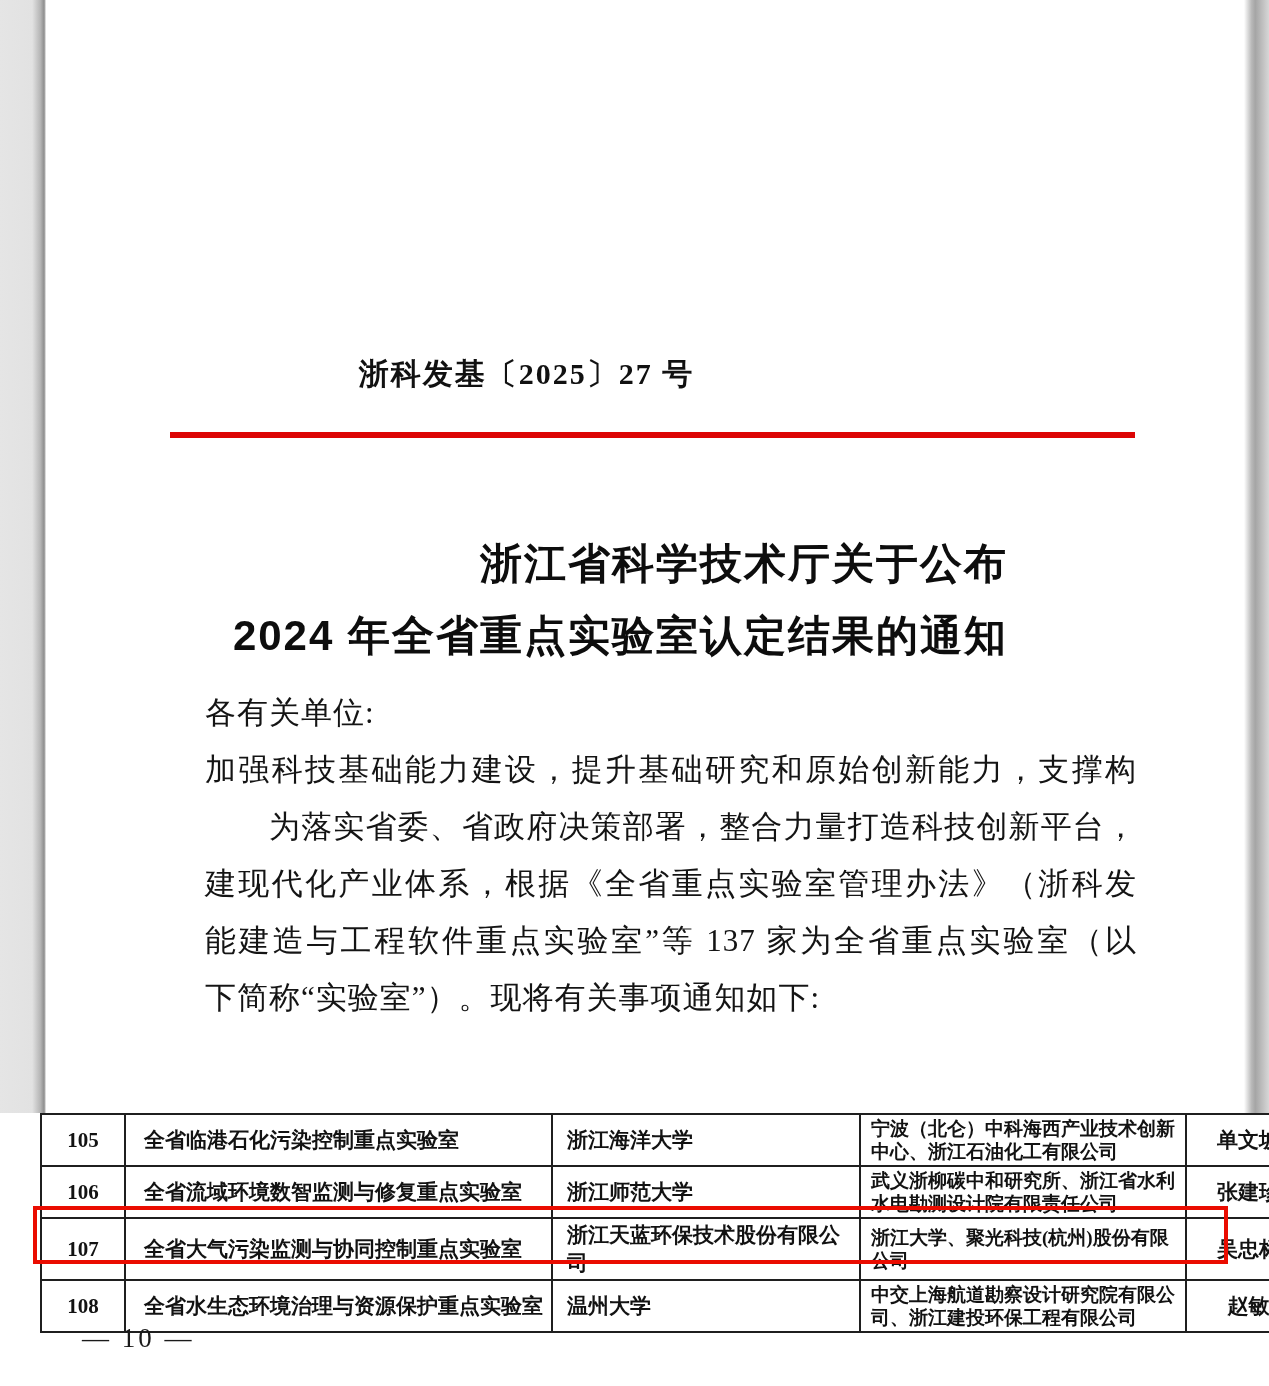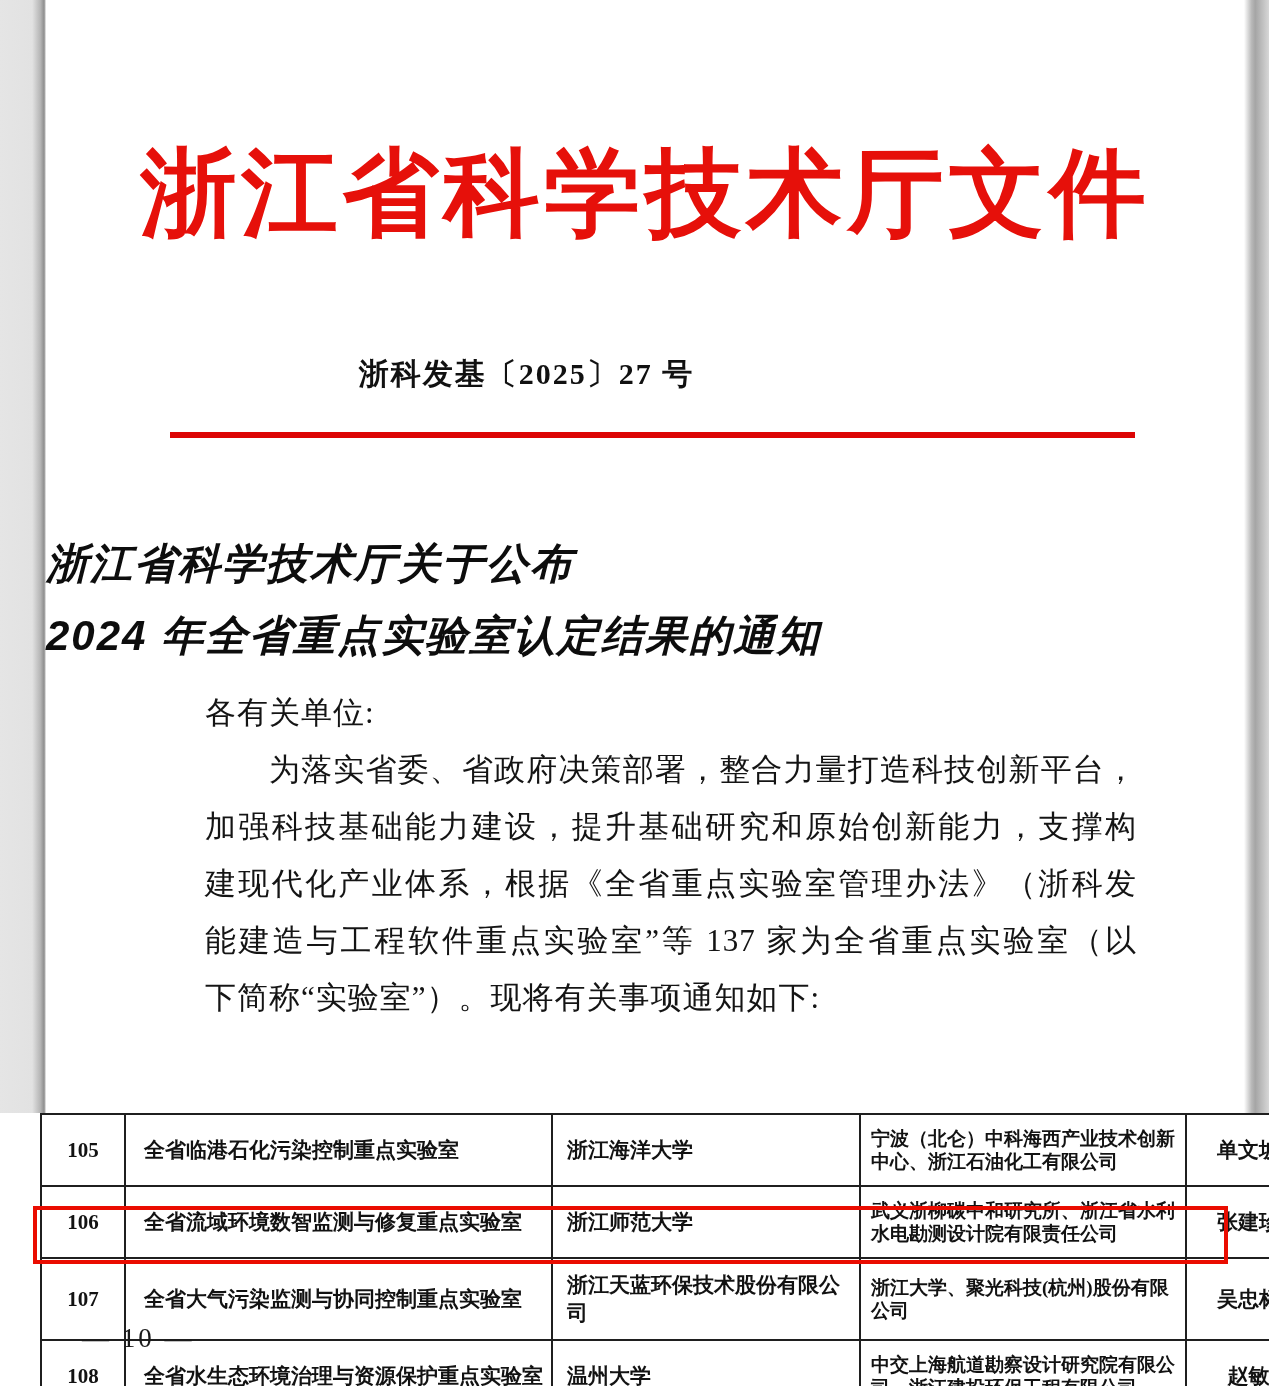--- a/index.html
+++ b/index.html
@@ -41,27 +41,26 @@
     color: #111111;
   }
 
   .red-rule {
     position: absolute; left: 170px; top: 432px; width: 965px; height: 6px;
     background: #dc0505;
   }
 
   .notice-title {
     position: absolute; left: 46px; top: 528px; width: 962px;
-    text-align: left;
+    text-align: right;
     font-family: "Liberation Sans", "DejaVu Sans", sans-serif;
     font-weight: 700;
     font-size: 42px; line-height: 72px;
     letter-spacing: 2px;
     color: #0d0d0d;
-    font-style: italic;
   }
 
   .body-text {
     position: absolute; left: 205px; top: 684px; width: 932px;
     font-size: 31px; line-height: 57px;
     font-weight: 500;
     letter-spacing: 1px;
     color: #141414;
   }
   .body-text .line { white-space: nowrap; }
@@ -73,21 +72,21 @@
     position: absolute; left: 40px; top: 1113px;
     border-collapse: collapse;
     table-layout: fixed;
     width: 1176px;
     font-size: 21px;
     font-weight: 600;
     color: #121212;
   }
   .lab-table td {
     border: 2px solid #1f1f1f;
-    padding: 12px 6px;
+    padding: 2px 6px;
     vertical-align: middle;
     overflow: hidden;
   }
   .col-no { width: 70px; text-align: center; }
   .col-lab { width: 401px; padding-left: 18px !important; }
   .col-inst { width: 286px; padding-left: 14px !important; }
   .col-part { width: 308px; padding-left: 10px !important; font-size: 19px; line-height: 23px; }
   .col-dir { width: 111px; text-align: center; }
   .row-105 { height: 52px; }
   .row-106 { height: 45px; }
@@ -109,35 +108,34 @@
   }
 </style>
 </head>
 <body>
 
 <div class="canvas">
 
   <div class="margin-left"></div>
   <div class="margin-right"></div>
 
-  <h1 class="doc-banner">浙江省科学技术厅文件</h1>
 
   <div class="doc-number">浙科发基〔2025〕27 号</div>
 
   <div class="red-rule"></div>
 
   <div class="notice-title">
     <div>浙江省科学技术厅关于公布</div>
     <div>2024 年全省重点实验室认定结果的通知</div>
   </div>
 
   <div class="body-text">
     <div class="line">各有关单位:</div>
+    <div class="line j">加强科技基础能力建设，提升基础研究和原始创新能力，支撑构</div>
     <div class="line j indent">为落实省委、省政府决策部署，整合力量打造科技创新平台，</div>
-    <div class="line j">加强科技基础能力建设，提升基础研究和原始创新能力，支撑构</div>
     <div class="line j">建现代化产业体系，根据《全省重点实验室管理办法》（浙科发</div>
     <div class="line j">能建造与工程软件重点实验室”等 137 家为全省重点实验室（以</div>
     <div class="line">下简称“实验室”）。现将有关事项通知如下:</div>
   </div>
 
   <table class="lab-table">
     <tbody>
       <tr class="row-105">
         <td class="col-no">105</td>
         <td class="col-lab">全省临港石化污染控制重点实验室</td>

